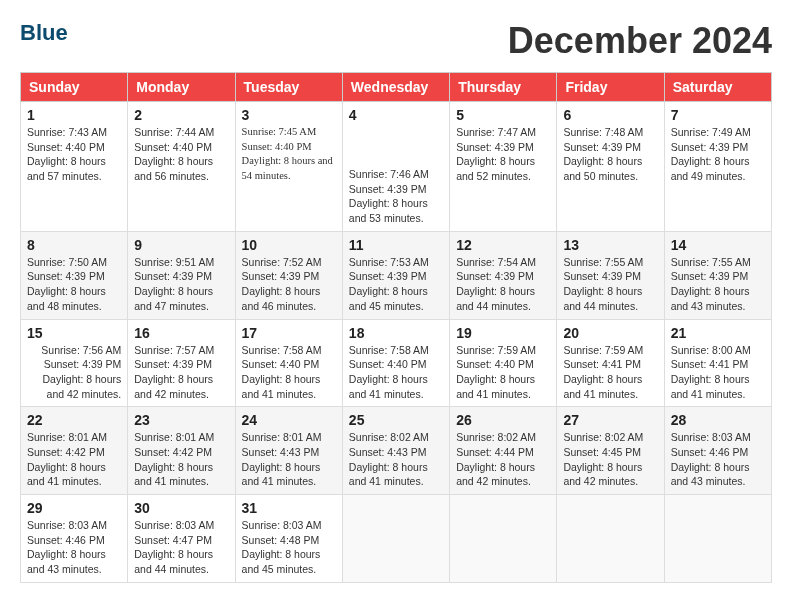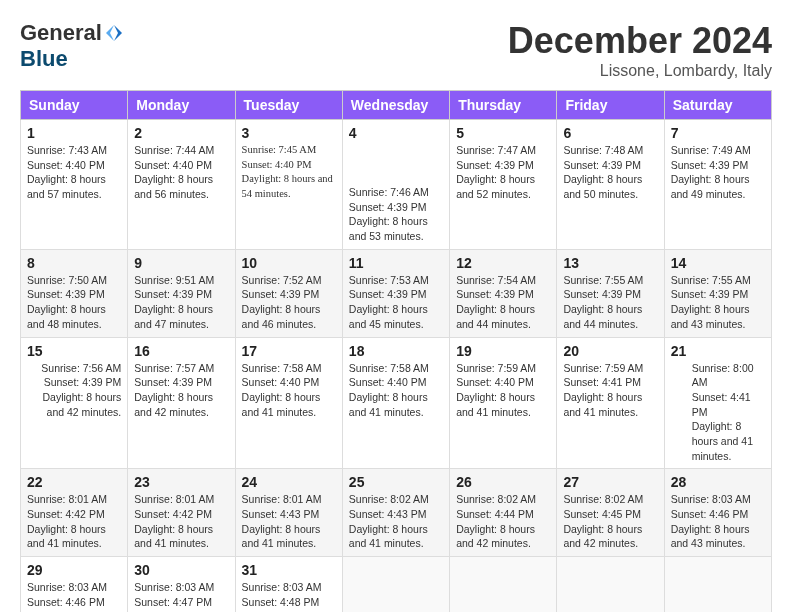--- a/index.html
+++ b/index.html
@@ -50,21 +50,21 @@
     }
     .location {
       font-size: 16px;
       color: #555;
     }
     .calendar {
       width: 100%;
       border-collapse: collapse;
     }
     .calendar th {
-      background-color: #8b5cf6;
+      background-color: #ef4444;
       color: white;
       text-align: left;
       padding: 6px 8px;
       font-size: 14px;
       font-weight: bold;
       border: 1px solid #ccc;
     }
     .calendar td {
       vertical-align: top;
       padding: 5px 6px;
@@ -92,34 +92,26 @@
     }
     .empty-cell {
       background: #f9f9f9 !important;
     }
   </style>
 </head>
 <body>
 
 <div class="header">
   <div class="logo">
-    <div class="logo-text">
-      <span class="logo-general">General</span>
-      <svg class="logo-icon" viewBox="0 0 20 20">
-        <polygon points="10,2 18,10 10,18 14,10" fill="#1a6fc4"></polygon>
-        <polygon points="10,2 2,10 10,18 6,10" fill="#5aabf0"></polygon>
-      </svg>
-    </div>
     <div>
       <span class="logo-blue">Blue</span>
     </div>
   </div>
   <div class="title-block">
     <div class="month-title">December 2024</div>
-    <div class="location">Lissone, Lombardy, Italy</div>
   </div>
 </div>
 
 <table class="calendar">
   <thead>
     <tr>
     <th>Sunday</th>
         <th>Monday</th>
         <th>Tuesday</th>
         <th>Wednesday</th>
@@ -249,21 +241,21 @@
 Daylight: 8 hours and 41 minutes.</div>
         </td>
         <td>
           <span class="day-number">20</span>
           <div class="day-info" style="white-space: pre-line;">Sunrise: 7:59 AM
 Sunset: 4:41 PM
 Daylight: 8 hours and 41 minutes.</div>
         </td>
         <td>
           <span class="day-number">21</span>
-          <div class="day-info" style="white-space: pre-line; margin-left: 21px;">Sunrise: 8:00 AM
+          <div class="day-info" style="white-space: pre-line;">Sunrise: 8:00 AM
 Sunset: 4:41 PM
 Daylight: 8 hours and 41 minutes.</div>
         </td>
       </tr>
       <tr>
         <td>
           <span class="day-number">22</span>
           <div class="day-info" style="white-space: pre-line;">Sunrise: 8:01 AM
 Sunset: 4:42 PM
 Daylight: 8 hours and 41 minutes.</div>

